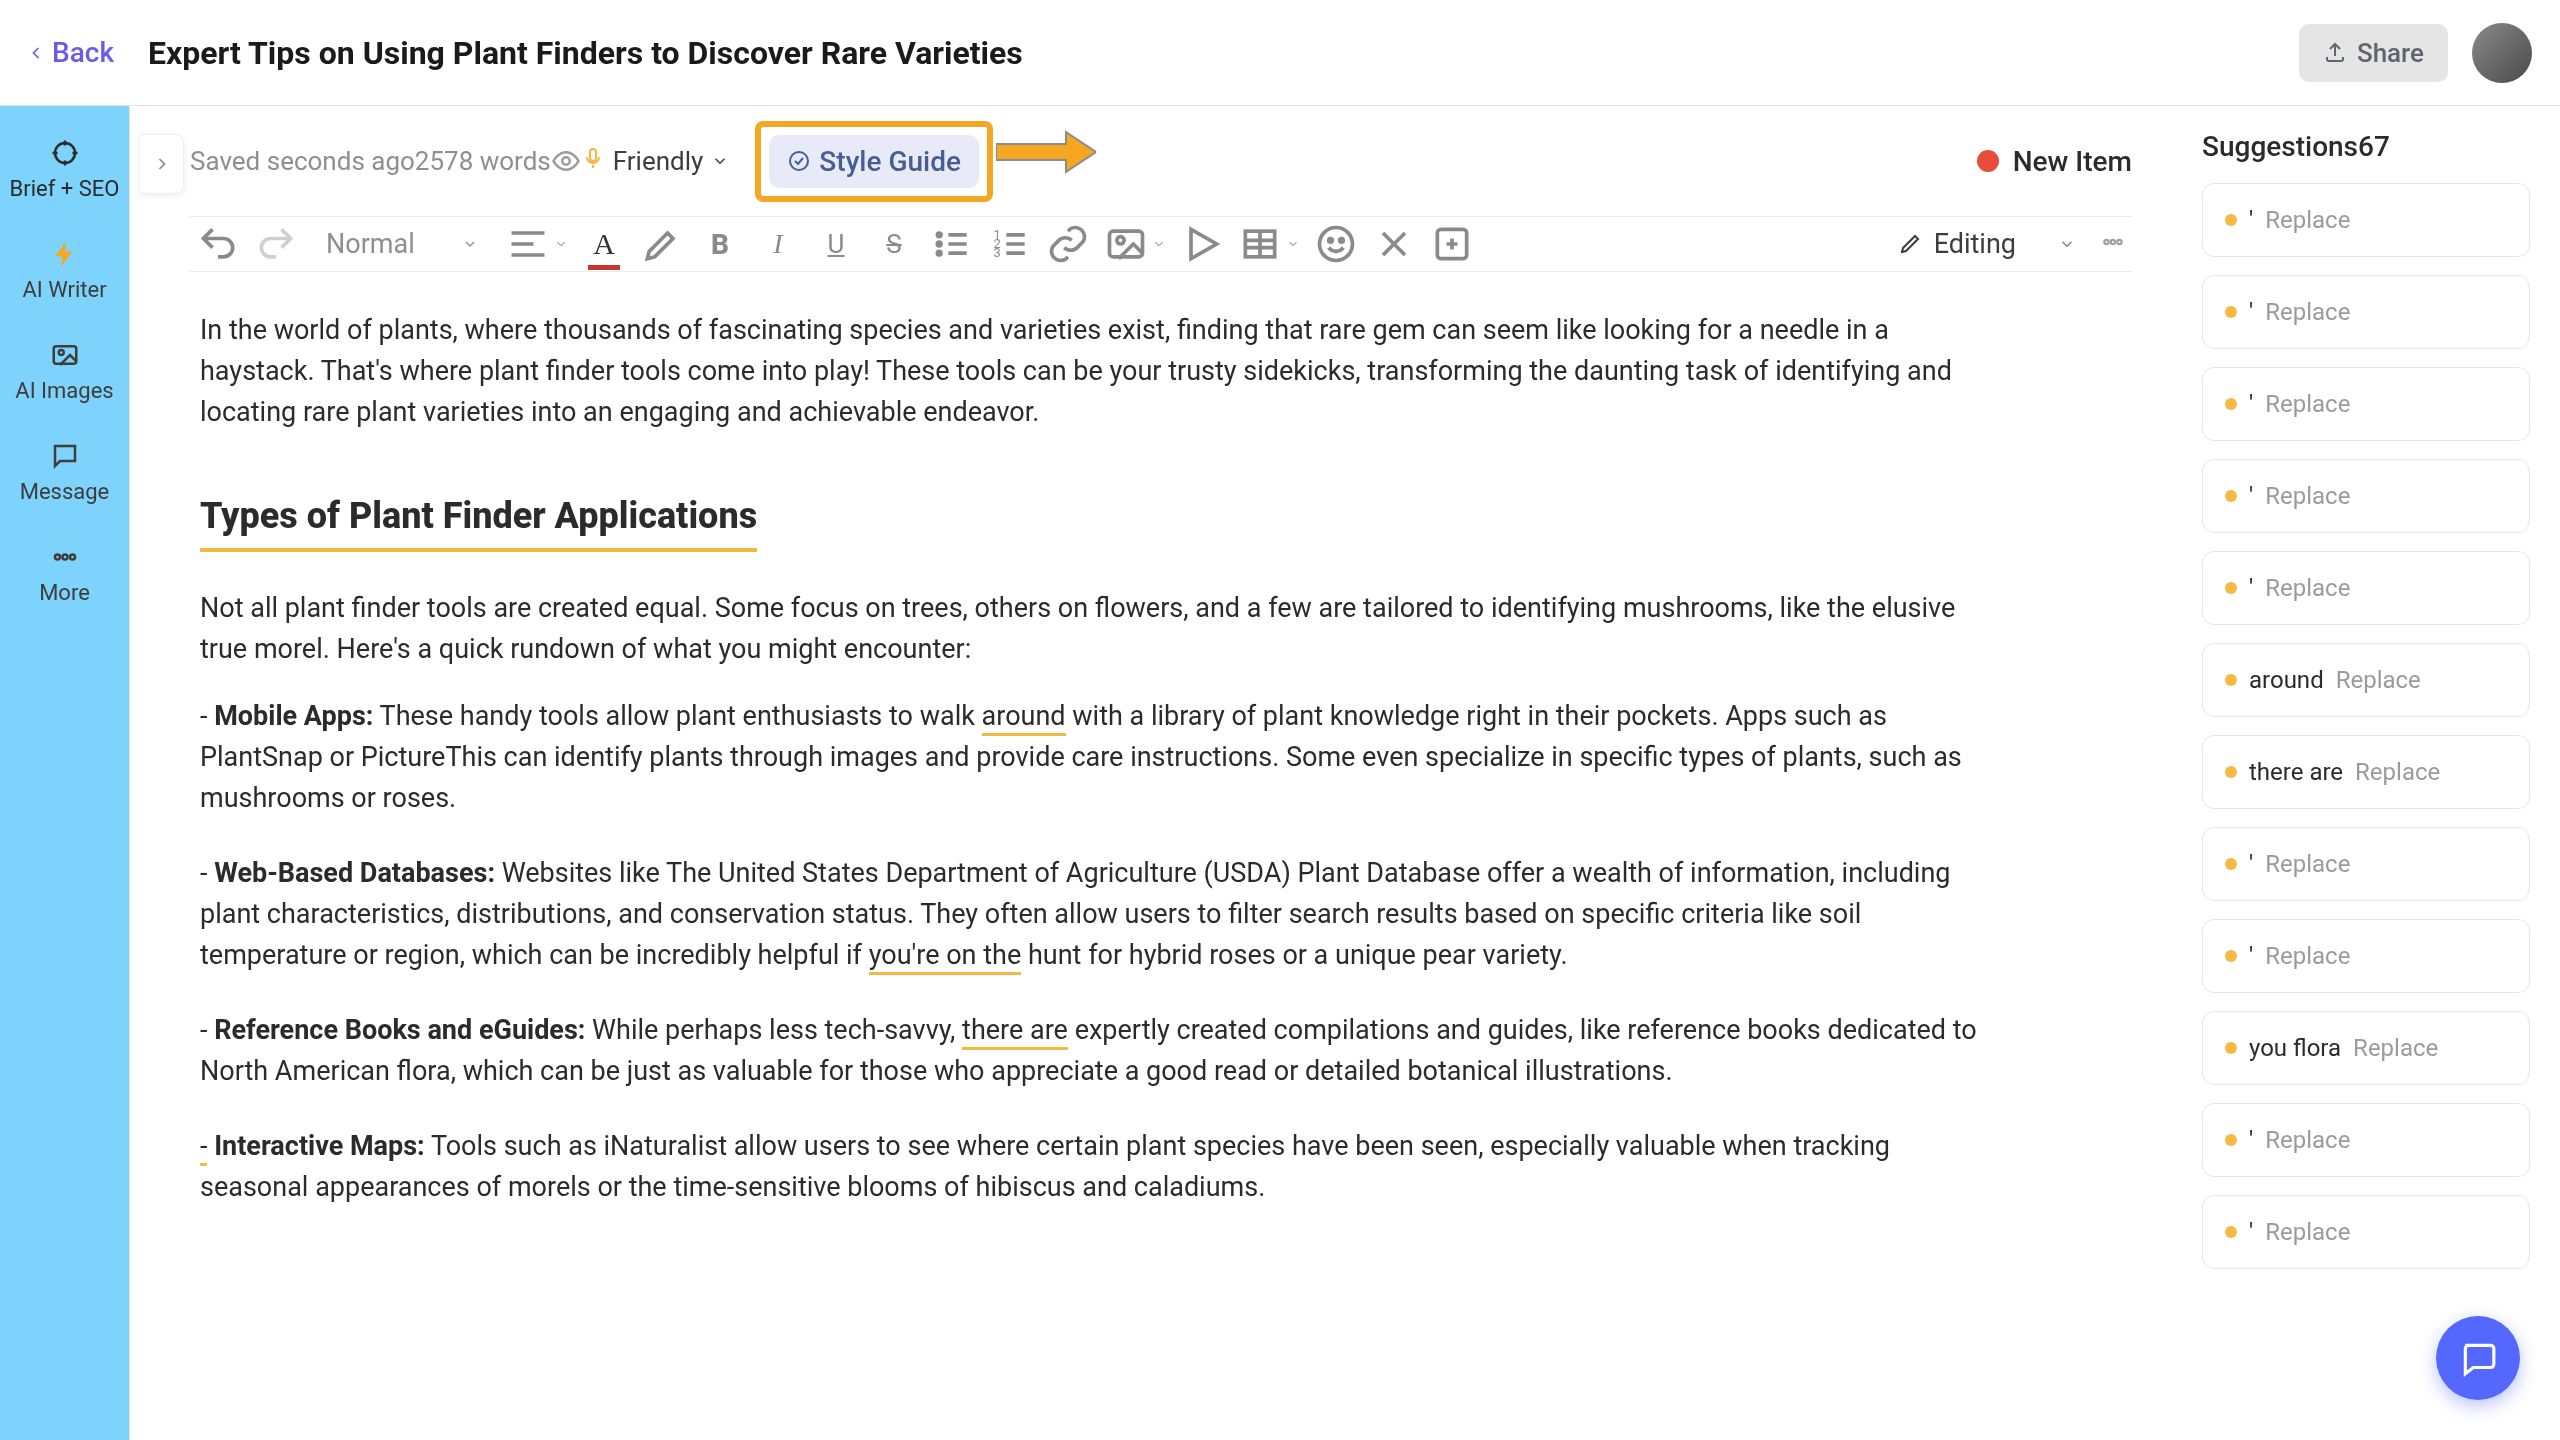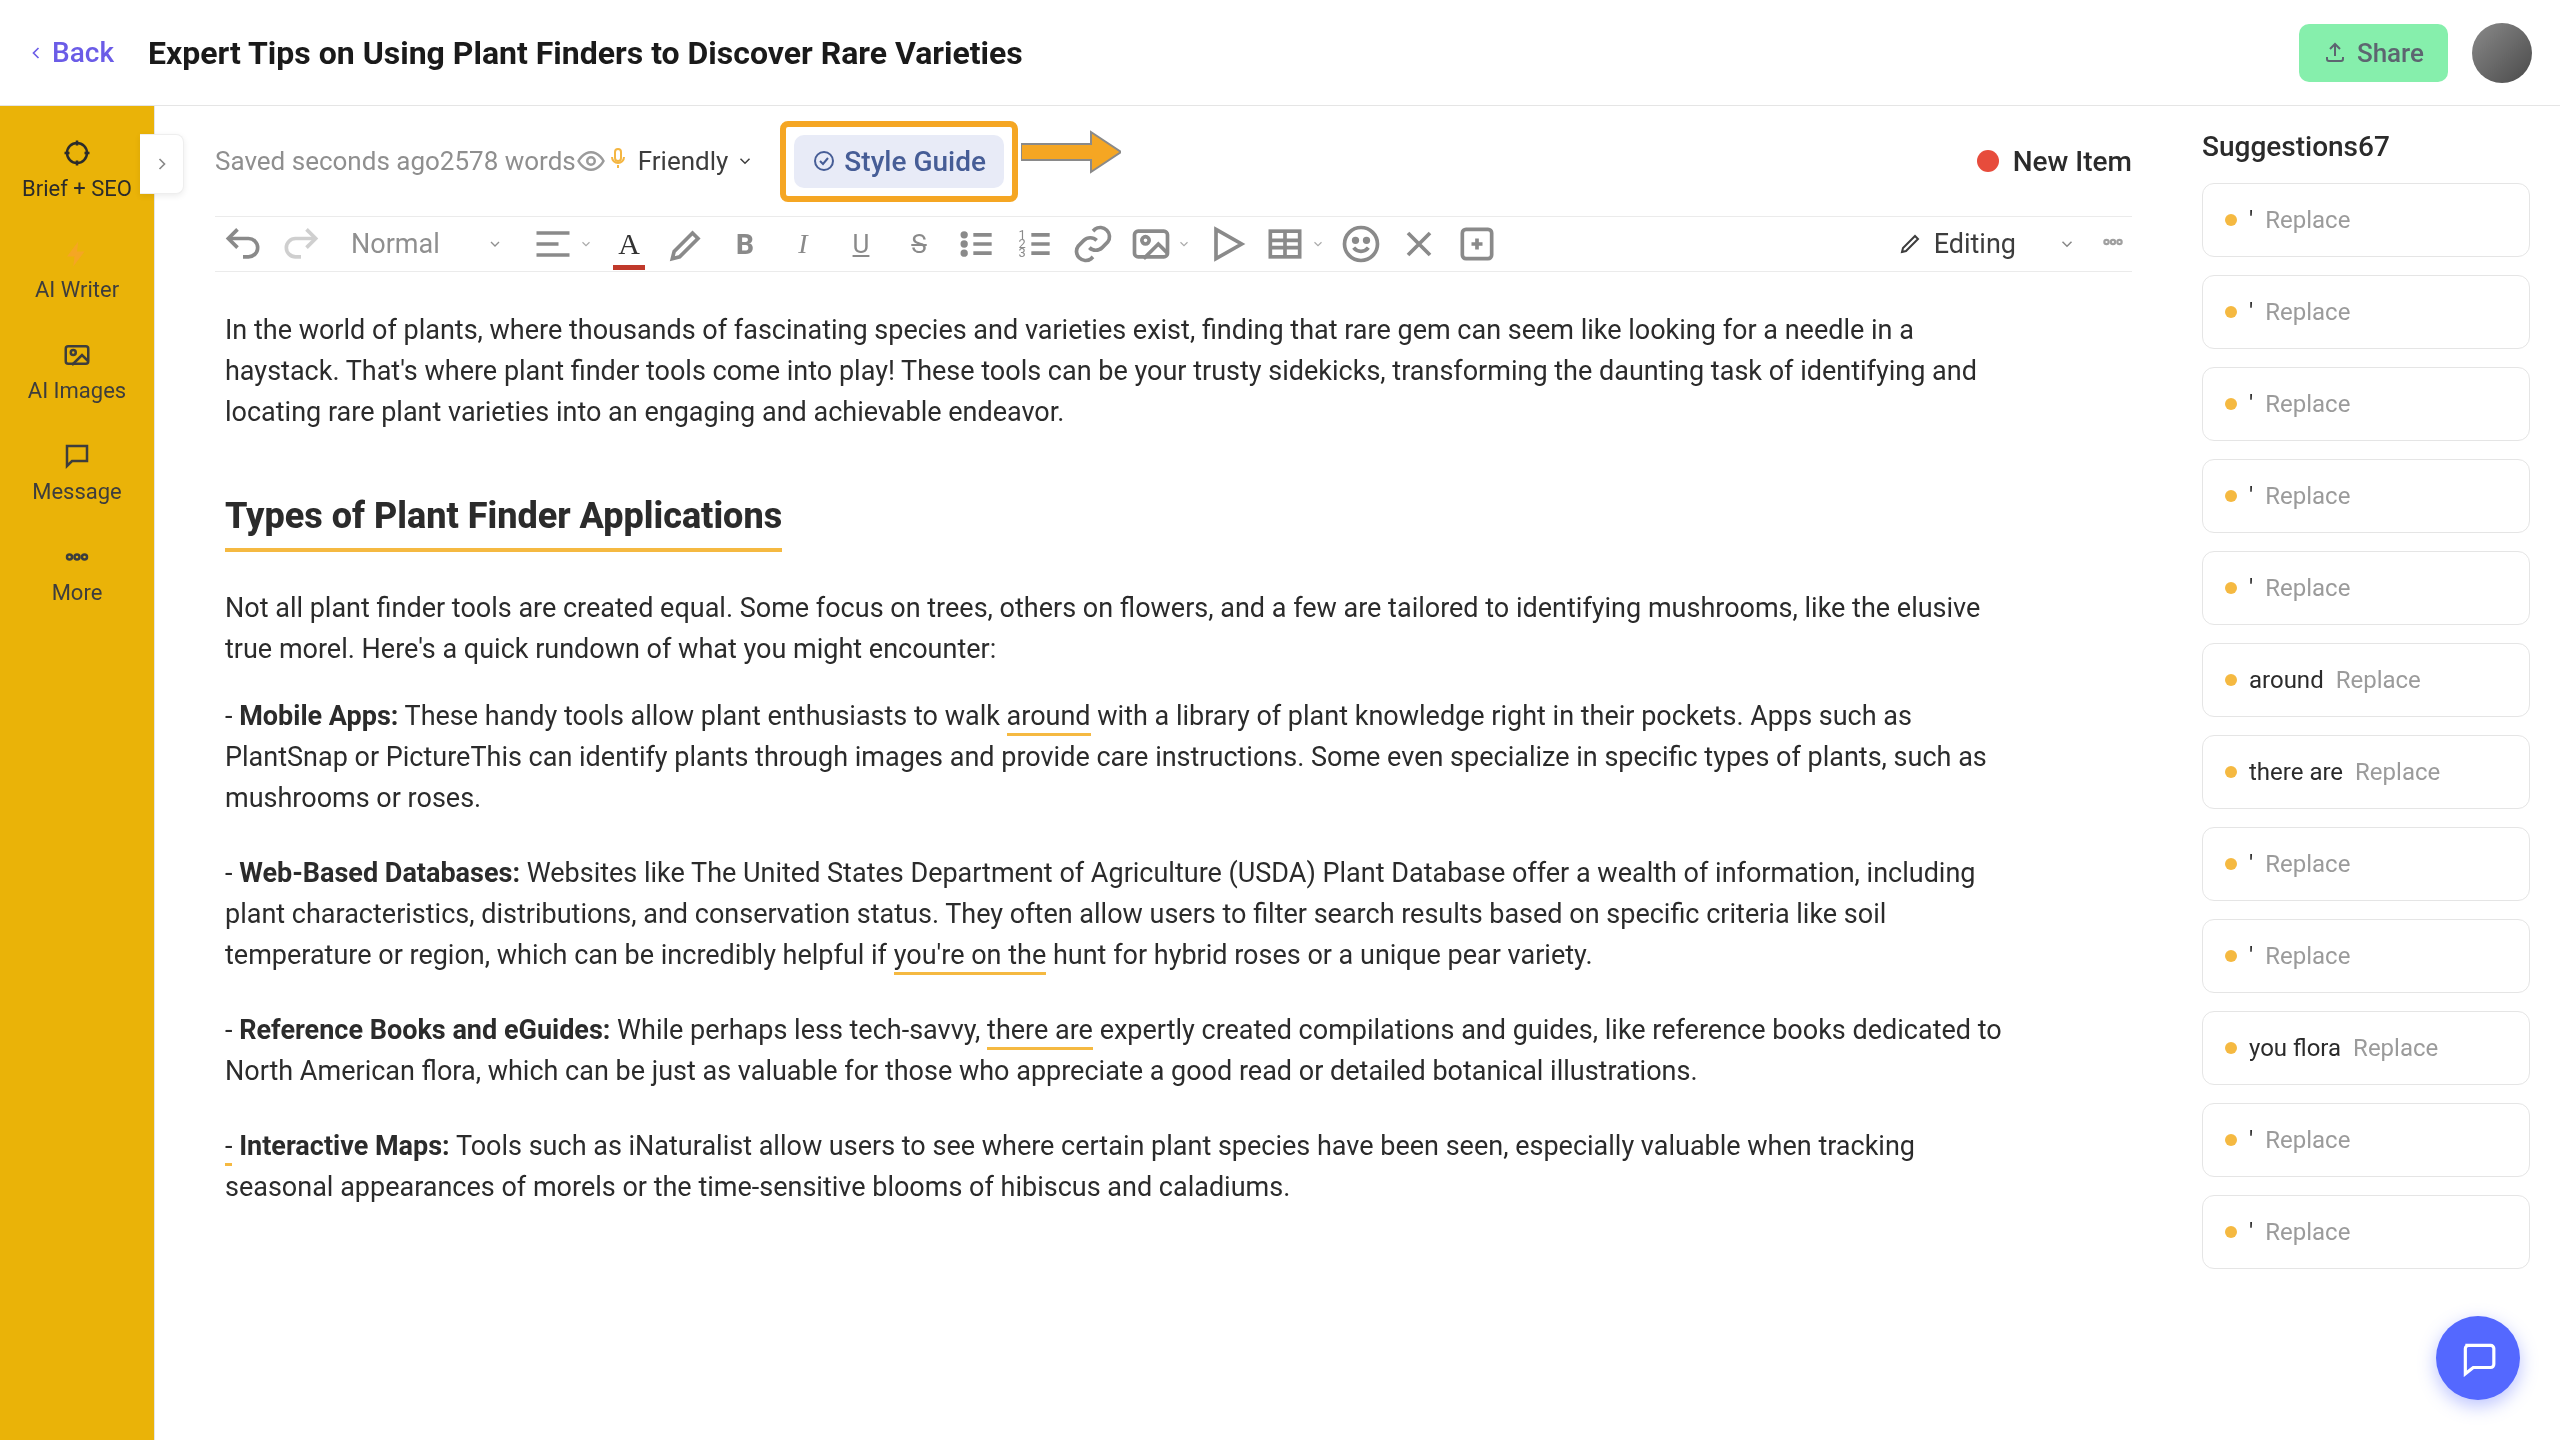--- a/index.html
+++ b/index.html
@@ -3,27 +3,27 @@
 <meta charset="utf-8">
 <style>
 * { margin: 0; padding: 0; box-sizing: border-box; font-family: -apple-system, BlinkMacSystemFont, "Segoe UI", Roboto, sans-serif; }
 body { background: #fff; overflow: hidden; width: 2560px; height: 1440px; }
 
 .top-bar { height: 106px; display: flex; align-items: center; padding: 0 28px 0 26px; border-bottom: 1px solid #e5e5e5; }
 .back-btn { display: flex; align-items: center; color: #6b5ce7; font-size: 28px; font-weight: 500; cursor: pointer; gap: 6px; }
 .back-btn svg { width: 20px; height: 20px; }
 .doc-title { margin-left: 34px; font-size: 32px; font-weight: 700; color: #1a1a1a; }
 .top-right { margin-left: auto; display: flex; align-items: center; gap: 24px; }
-.share-btn { display: flex; align-items: center; gap: 10px; background: #86efac; border-radius: 10px; padding: 14px 24px; color: #5d6570; font-size: 26px; cursor: pointer; font-weight: 500; justify-content: center; }
+.share-btn { display: flex; align-items: center; gap: 10px; background: #e5e5e5; border-radius: 10px; padding: 14px 24px; color: #5d6570; font-size: 26px; cursor: pointer; font-weight: 500; justify-content: center; }
 .avatar { width: 60px; height: 60px; border-radius: 50%; background: #333; overflow: hidden; }
 .avatar-inner { width: 100%; height: 100%; background: linear-gradient(135deg,#8a8a8a 0%, #4a4a4a 100%); display: flex; align-items: center; justify-content: center;}
 
 .main { display: flex; height: calc(100% - 106px); }
 
-.sidebar { width: 155px; background: #eab308; border-right: 1px solid #e5e5e5; display: flex; flex-direction: column; align-items: center; padding-top: 22px; gap: 18px; position:relative;}
+.sidebar { width: 130px; background: #7dd3fc; border-right: 1px solid #e5e5e5; display: flex; flex-direction: column; align-items: center; padding-top: 22px; gap: 18px; position:relative;}
 .sb-item { display: flex; flex-direction: column; align-items: center; gap: 8px; color: #3d3d3d; font-size: 22px; cursor: pointer; padding: 10px 4px; width: 100%;}
 .sb-item svg { width: 30px; height: 30px; }
 .sb-item.target{color:#2b2b2b;}
 .sb-collapse { position: absolute; left: 140px; top: 28px; width: 44px; height: 60px; background: #fff; border-radius: 0 8px 8px 0; box-shadow: 0 2px 6px rgba(0,0,0,0.08); display:flex; align-items:center; justify-content:center; cursor:pointer; border:1px solid #eee; border-left:none;}
 .sb-collapse svg{width:20px;height:20px;color:#888;}
 
 .editor-col { flex: 1; display: flex; flex-direction: column; padding: 0 60px 0 60px; overflow:hidden;}
 .meta-row { height: 110px; display:flex; align-items:center; font-size: 26px; color:#8a8a8a; position:relative;}
 .meta-saved { color:#8f8f8f;}
 .meta-words { color:#8f8f8f;}

